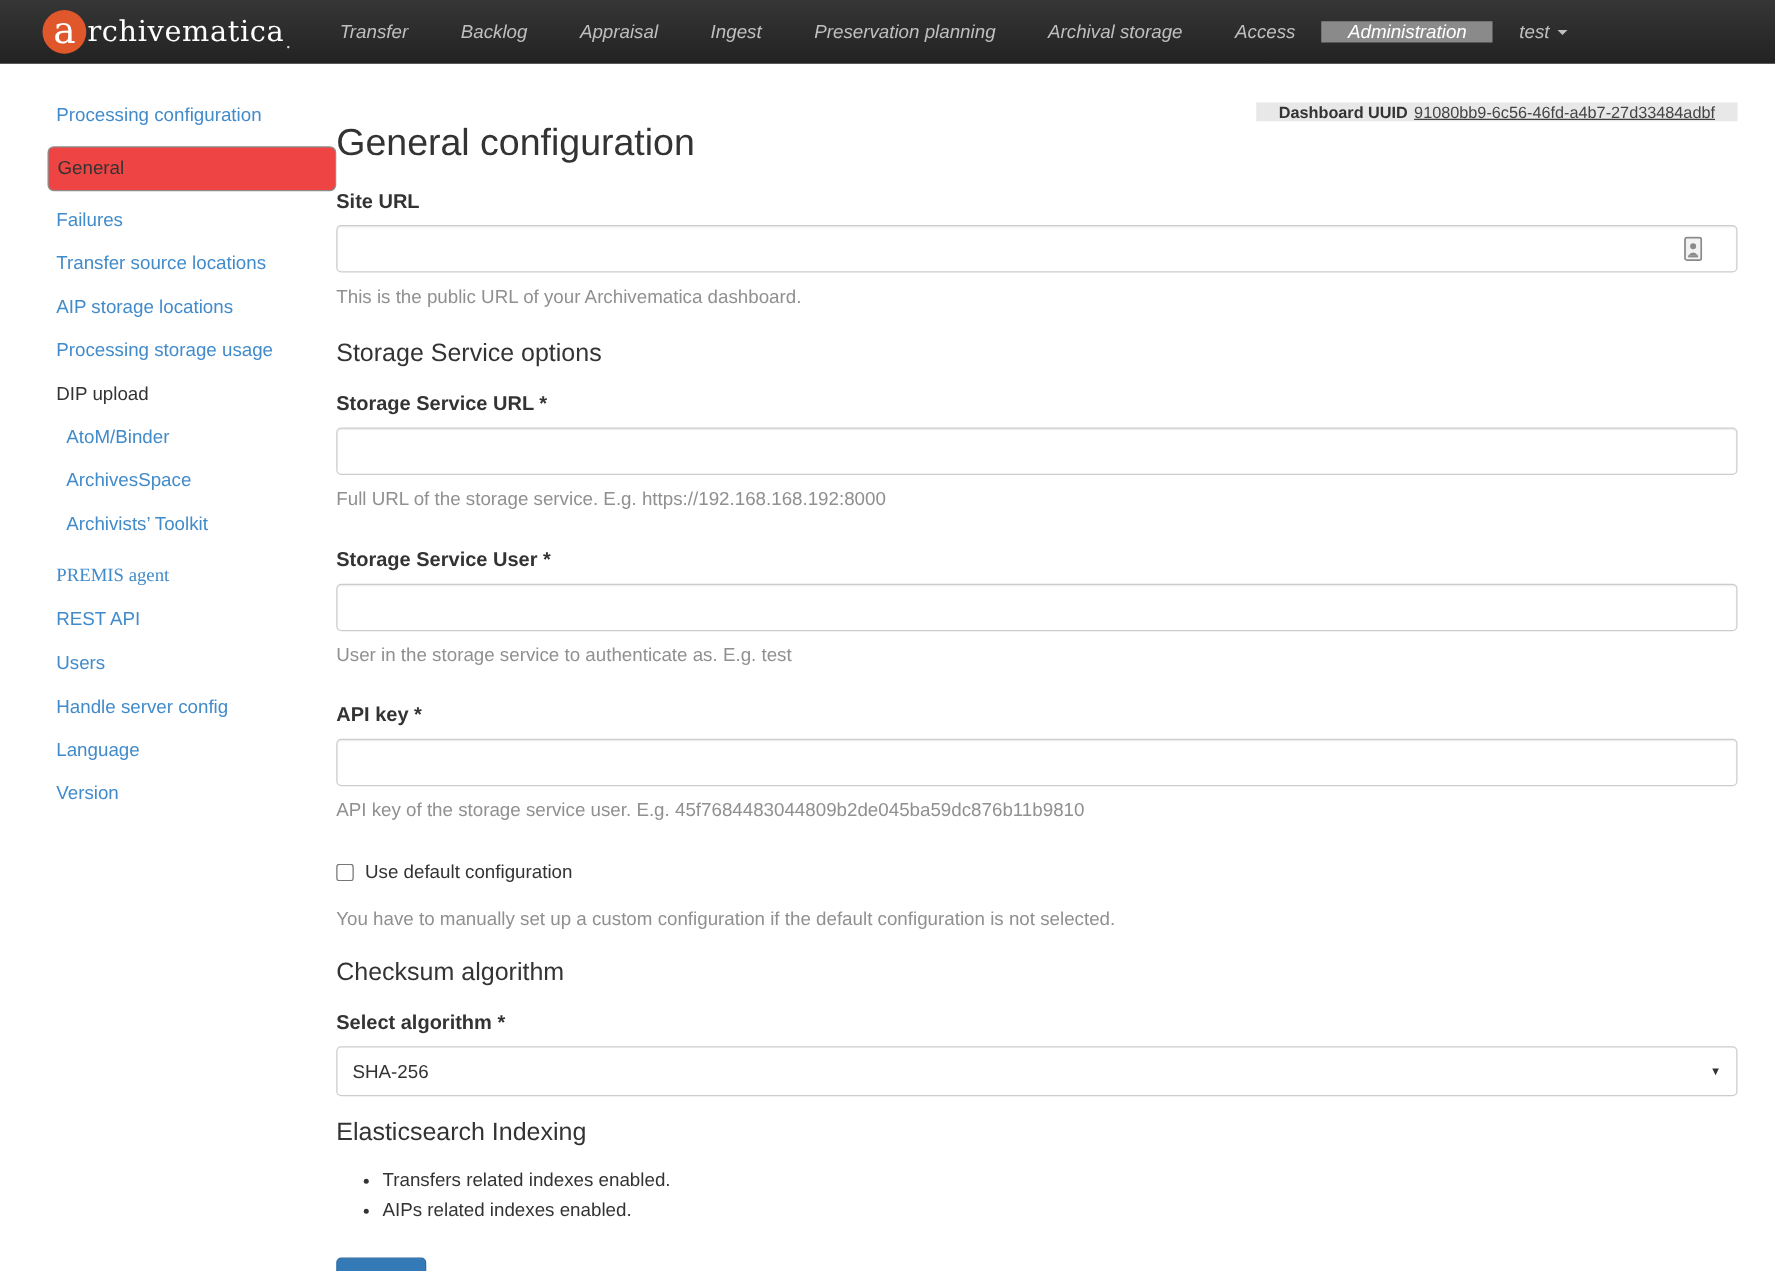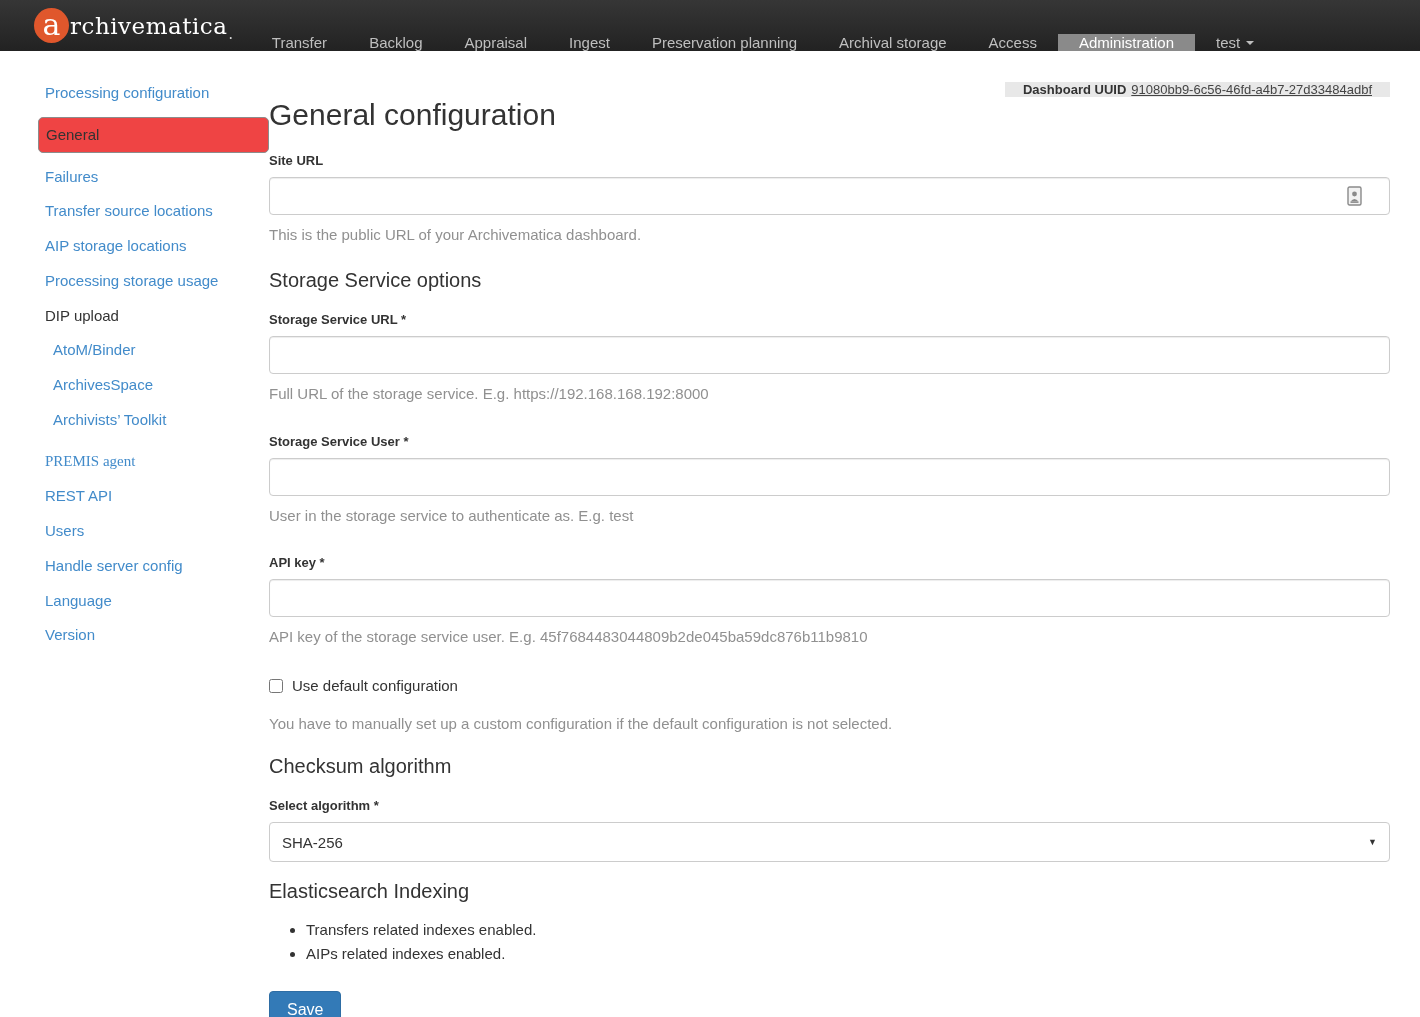--- a/index.html
+++ b/index.html
@@ -11,21 +11,21 @@
     display:flex; align-items:stretch; width:100%; }
   .brand { display:flex; align-items:center; padding-left:34px; padding-right:10px;
     cursor:pointer; }
   .brand-a { width:35px; height:35px; background:#e0572c; border-radius:50%;
     color:#fff; font-family:"DejaVu Serif", serif; font-size:30px; line-height:33px;
     text-align:center; display:inline-block; }
   .brand-rest { color:#fff; font-family:"DejaVu Serif", serif; font-size:23px;
     letter-spacing:0.5px; margin-left:1px; }
   .brand-dot { color:#ddd; font-family:"DejaVu Serif", serif; font-size:14px;
     align-self:flex-end; margin-bottom:9px; margin-left:1px; }
-  .nav-items { display:flex; align-items:flex-end; margin-left:8px; }
+  .nav-items { display:flex; align-items:center; margin-left:8px;font-style:italic; }
   .nav-item { display:flex; align-items:center; padding:0 21px; color:#bfbfbf;
     font-size:15px; cursor:pointer; white-space:nowrap; }
   .nav-item.active { background:#8a8a8a; color:#fff; }
   .nav-item .caret { display:inline-block; width:0; height:0; margin-left:6px;
     border-left:4px solid transparent; border-right:4px solid transparent;
     border-top:4px solid #bfbfbf; }
 
   
   .page { display:flex; padding-top:31px; }
   .sidebar { width:231px; margin-left:38px; flex-shrink:0; font-size:15px; }
@@ -42,21 +42,21 @@
   .main { flex:1; margin-right:30px; }
   .main-header { display:flex; justify-content:space-between; align-items:flex-start; }
   .page-title { font-size:30px; font-weight:400; color:#333; margin-top:16px; }
   .uuid-box { background:#e8e8e8; padding:0 18px; font-size:13px;
     display:flex; gap:5px; align-items:baseline; }
   .uuid-box b { color:#333; }
   .uuid-box span.val { color:#444;text-decoration:underline; }
 
   
   .form-group { margin-bottom:23px; }
-  .form-group label.ctl { display:block; font-weight:bold; font-size:13px;
+  .form-group label.ctl { display:block; font-weight:bold; font-size:16px;
     color:#333; margin-bottom:9px; }
   .input-wrap { position:relative; }
   .text-input { width:100%; height:38px; border:1px solid #ccc; border-radius:4px;
     padding:6px 12px; font-size:15px; font-family:"Liberation Sans", sans-serif;
     box-shadow:inset 0 1px 1px rgba(0,0,0,.075); outline:none; background:#fff; }
   .autofill-icon { position:absolute; right:28px; top:9px; }
   .help-block { color:#909090; font-size:15px; margin-top:11px; }
   .section-title { font-size:20px; font-weight:400; color:#333; margin:26px 0 20px; }
   .mt-site { margin-top:21px; }
 

